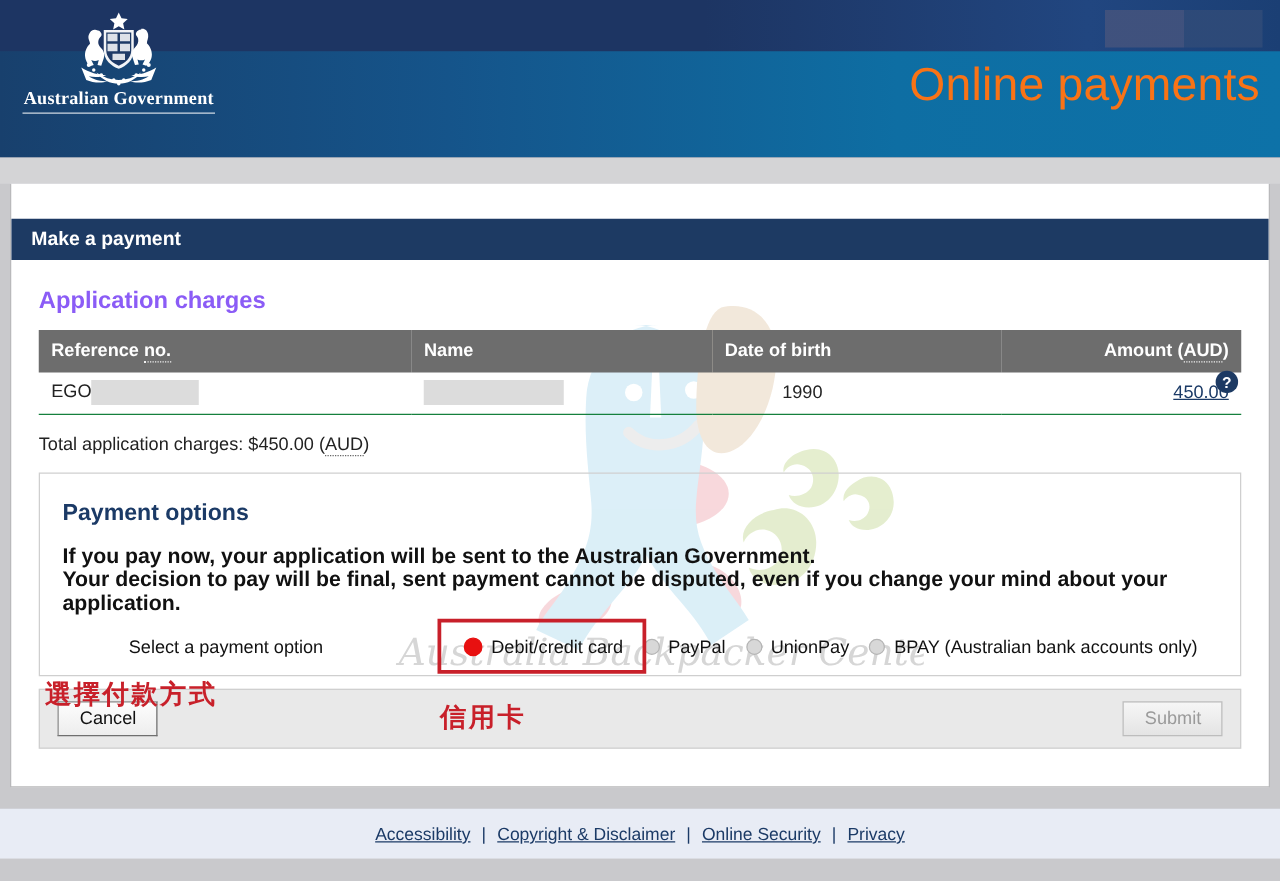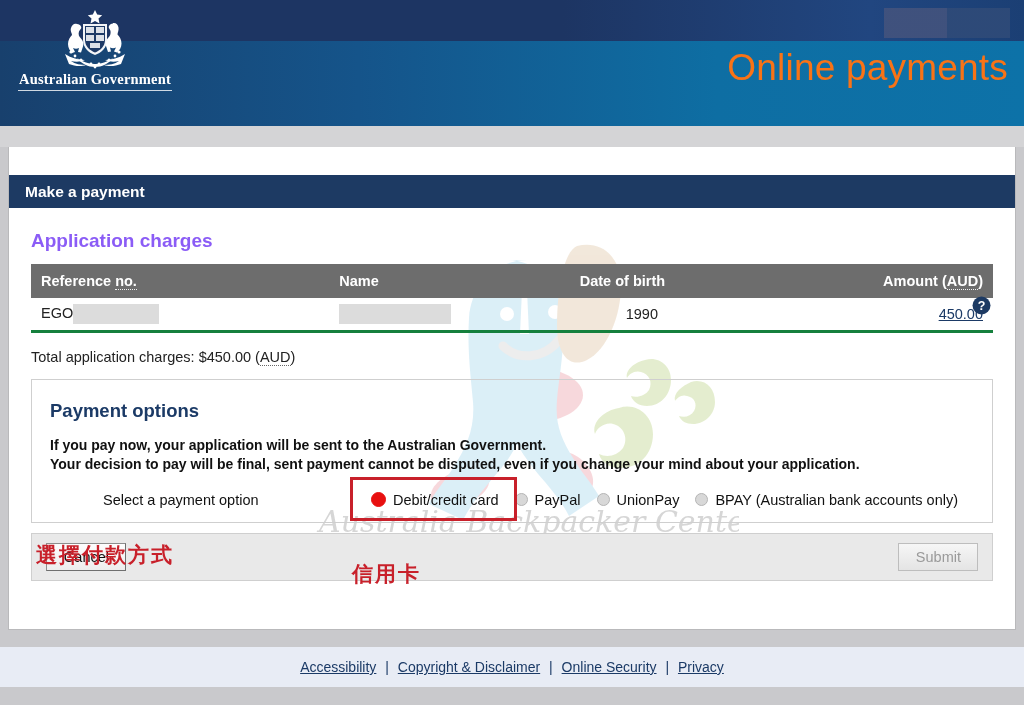--- a/index.html
+++ b/index.html
@@ -117,21 +117,21 @@
   }
   .charges-table thead th {
     background: #6d6d6d; color: #ffffff;
     font-size: 14.5px; font-weight: bold;
     text-align: left; padding: 9px 10px;
     height: 32px;
   }
   .charges-table thead th.num { text-align: right; }
   .charges-table tbody td {
     padding: 0 10px; color: #222; height: 33px;
-    border-bottom: 3px solid #15803d;
+    border-bottom: 1px solid #15803d;
     background: transparent;
     margin-top: 23px;
   }
   .charges-table tbody td.num { text-align: right; }
   .abbr-dot { border-bottom: 1px dotted rgba(255,255,255,.9); }
   .abbr-dot-dark { border-bottom: 1px dotted #666; }
   .redact {
     display: inline-block; vertical-align: middle;
     height: 20px; background: #dcdcdc;
   }
@@ -148,21 +148,21 @@
     position: relative; z-index: 2;
     border: 1px solid #cfcfcf;
     background: transparent;
     padding: 16px 18px 14px 18px;
     margin-bottom: 0;
   }
   .options-head {
     color: #1b3a66; font-size: 18.5px; font-weight: bold;
     margin: 4px 0 14px 0;
   }
-  .options-note { font-size: 14px; font-weight: bold; color: #111; line-height: 19px; }
+  .options-note { font-size: 17px; font-weight: bold; color: #111; line-height: 19px; }
   .options-row {
     display: flex; align-items: center;
     margin-top: 18px; font-size: 14.5px; color: #111;
     position: relative;
     justify-content: flex-end;
   }
   .options-label { width: 268px; flex: none; }
   .radio-item { display: flex; align-items: center; margin-right: 16px; white-space: nowrap; }
   .radio-dot {
     width: 13px; height: 13px; border-radius: 50%;

